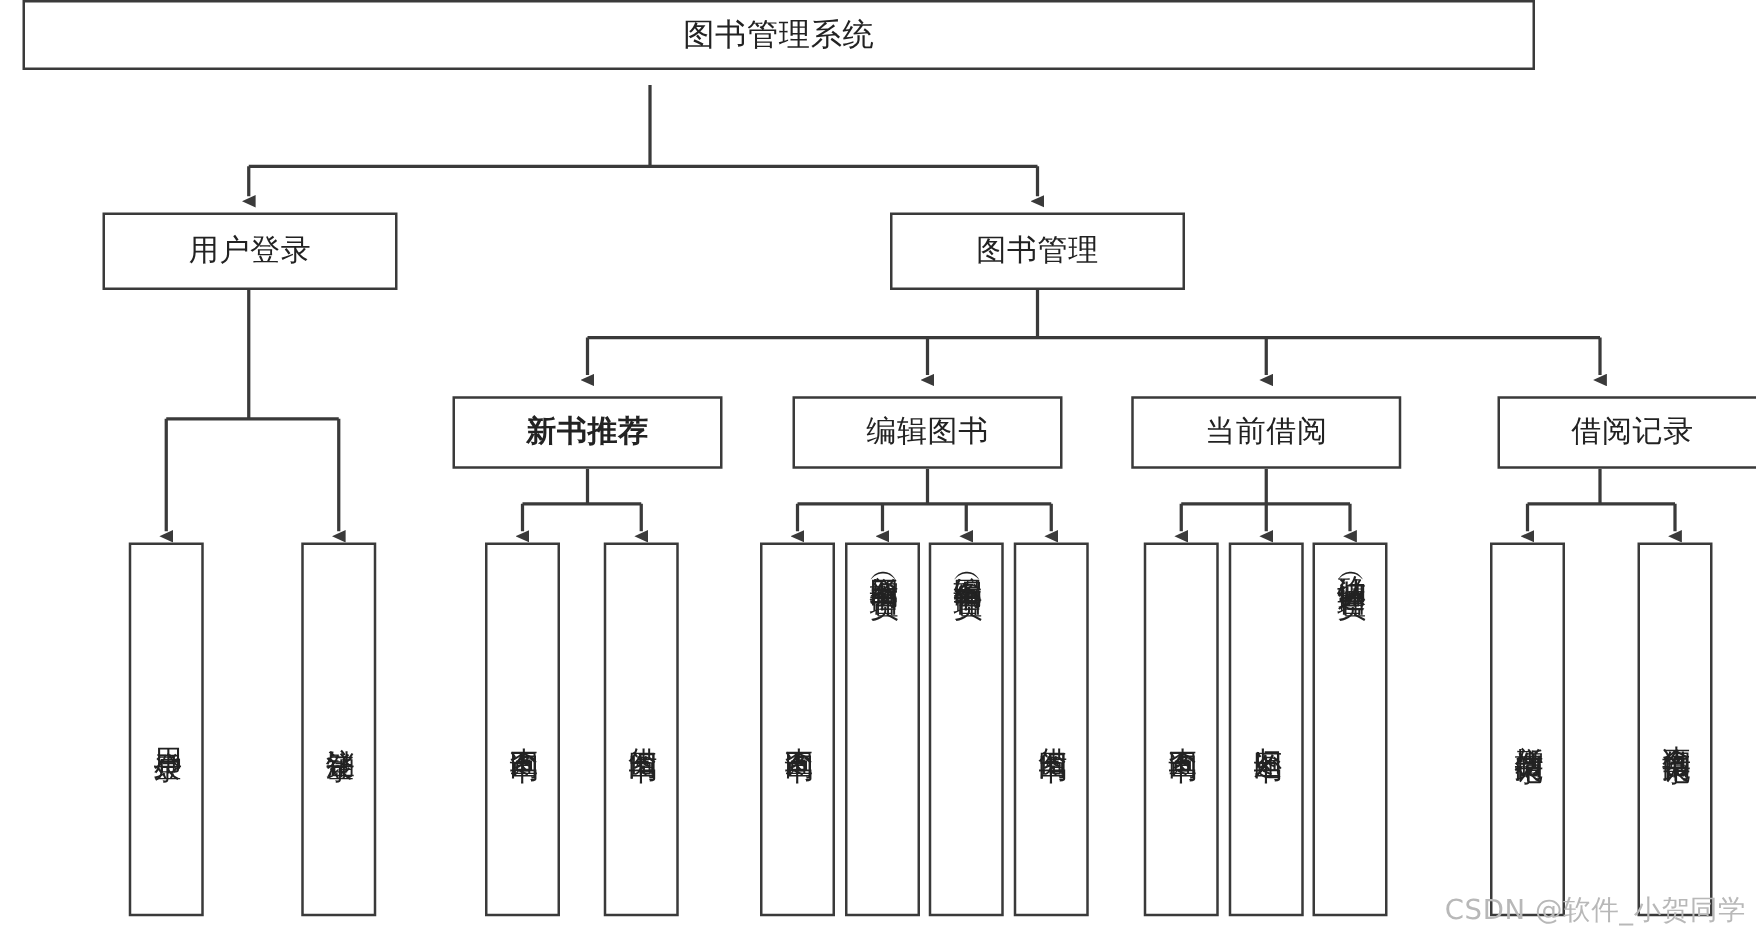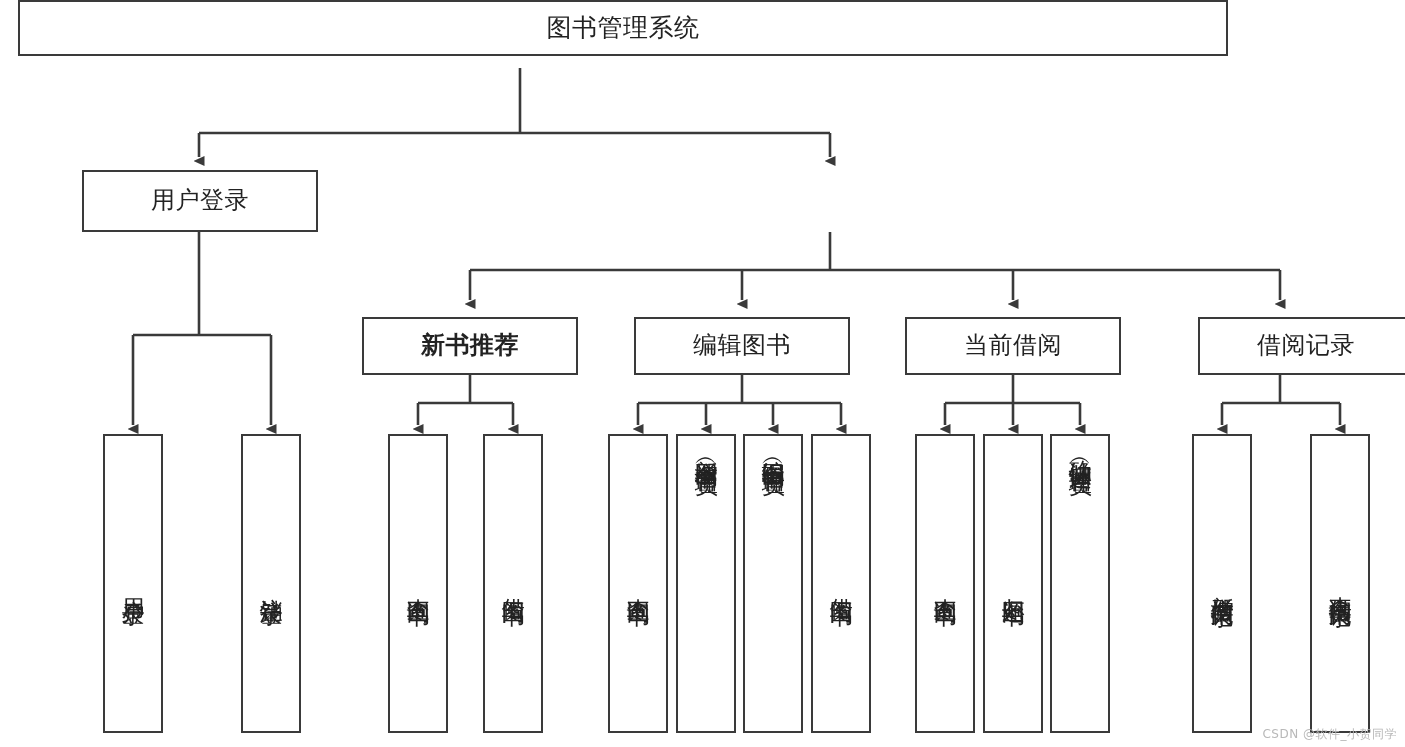--- a/index.html
+++ b/index.html
@@ -64,21 +64,21 @@
     white-space: nowrap;
   }
   .node.vert.mid {
     align-items: center;
     padding-top: 0;
   }
   .watermark {
     position: absolute;
     right: 8px;
     bottom: 4px;
-    font-size: 12px;
+    font-size: 22px;
     color: #b8b8b8;
     white-space: nowrap;
     letter-spacing: 0.5px;
   }
 </style>
 </head>
 <body>
 
 <div id="canvas">
 
@@ -132,20 +132,23 @@
     </g>
   </svg>
 
   <div class="node horiz root" style="left:18px; top:0; width:1210px; height:56px;">
     <span class="label">图书管理系统</span>
   </div>
 
   <div class="node horiz" style="left:82px; top:170px; width:236px; height:62px;">
     <span class="label">用户登录</span>
   </div>
+  <div class="node horiz" style="left:712px; top:170px; width:236px; height:62px;">
+    <span class="label">图书管理</span>
+  </div>
 
   <div class="node horiz" style="left:362px; top:317px; width:216px; height:58px;font-weight:bold;">
     <span class="label">新书推荐</span>
   </div>
   <div class="node horiz" style="left:634px; top:317px; width:216px; height:58px;">
     <span class="label">编辑图书</span>
   </div>
   <div class="node horiz" style="left:905px; top:317px; width:216px; height:58px;">
     <span class="label">当前借阅</span>
   </div>

